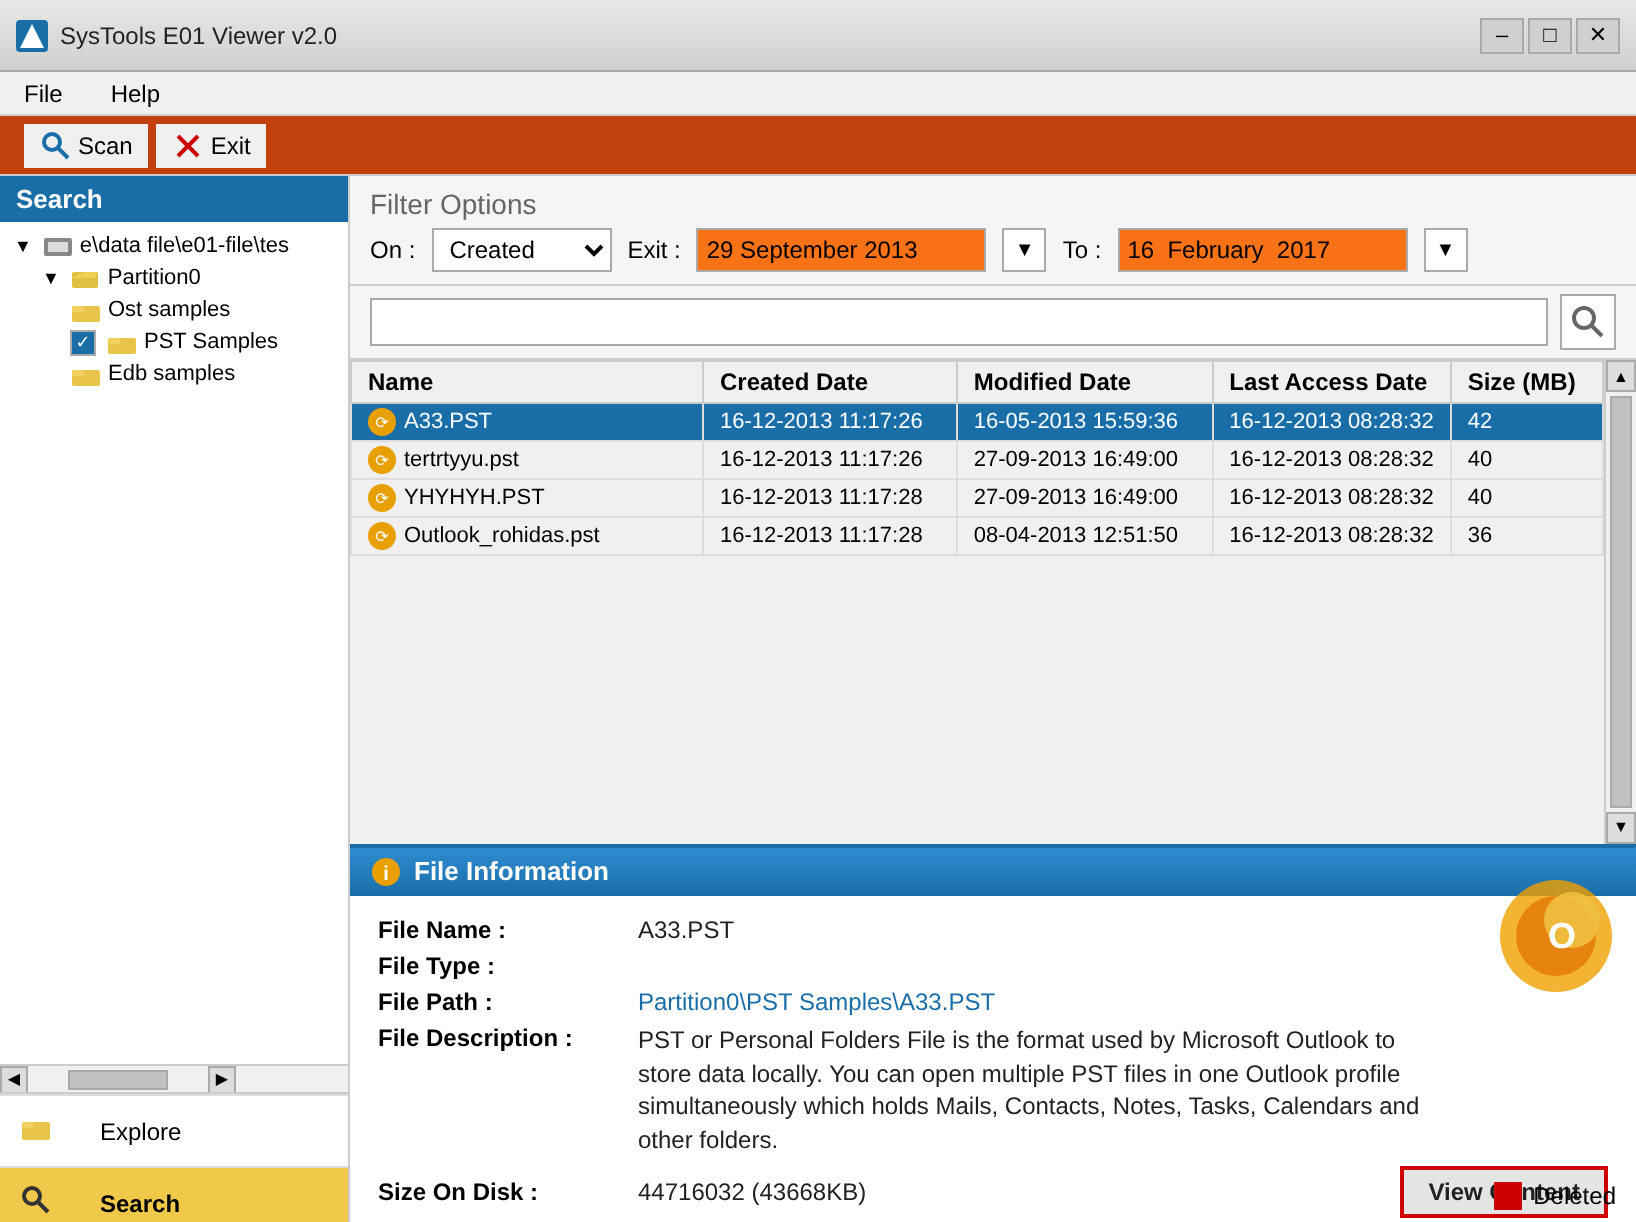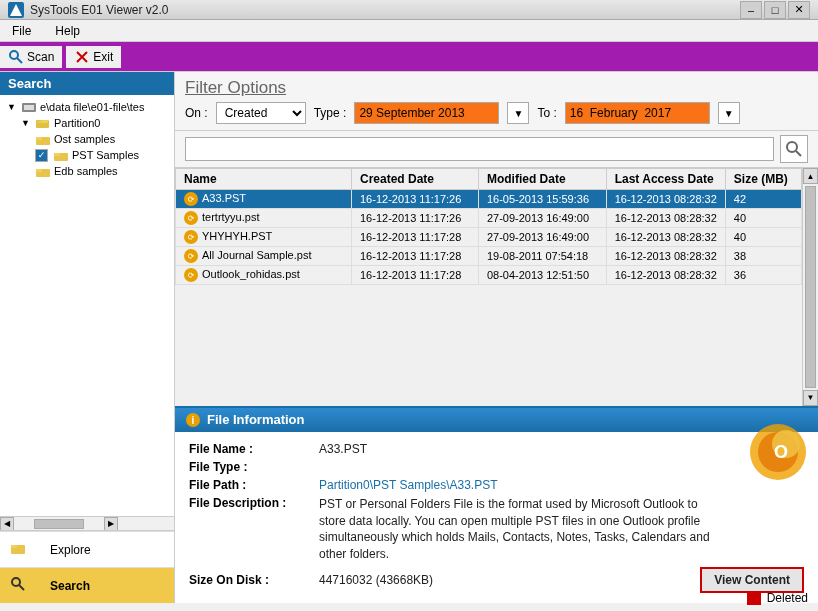--- a/index.html
+++ b/index.html
@@ -1,31 +1,31 @@
 <!DOCTYPE html>
 <html><head>
   <meta charset="utf-8">
   <style>
     * { box-sizing: border-box; margin: 0; padding: 0; }
     body { font-family: 'Segoe UI', Tahoma, Geneva, Verdana, sans-serif; font-size: 12px; background: #f0f0f0; width: 818px; height: 611px; overflow: hidden; }
 
     
-    .title-bar { background: linear-gradient(to bottom, #e8e8e8, #d0d0d0); height: 20px; display: flex; align-items: center; justify-content: space-between; padding: 0 8px; border-bottom: 1px solid #aaa; }
+    .title-bar { background: linear-gradient(to bottom, #e8e8e8, #d0d0d0); height: 36px; display: flex; align-items: center; justify-content: space-between; padding: 0 8px; border-bottom: 1px solid #aaa; }
     .title-bar-left { display: flex; align-items: center; gap: 6px; }
     .title-bar-icon { width: 16px; height: 16px; background: #1a6ea8; border-radius: 2px; display: flex; align-items: center; justify-content: center; color: white; font-size: 9px; font-weight: bold; }
     .title-bar-title { font-size: 12px; color: #222; }
     .title-bar-controls { display: flex; gap: 2px; }
     .title-bar-btn { width: 22px; height: 18px; background: #d0d0d0; border: 1px solid #aaa; display: flex; align-items: center; justify-content: center; font-size: 11px; cursor: pointer; }
 
     
     .menu-bar { background: #f0f0f0; height: 22px; display: flex; align-items: center; padding: 0 4px; border-bottom: 1px solid #ccc; gap: 8px; }
     .menu-item { padding: 2px 8px; font-size: 12px; cursor: pointer; }
 
     
-    .toolbar { background: #a21caf; height: 30px; display: flex; align-items: center; padding: 2px 0; border-bottom: 1px solid #ccc; gap: 4px; }
+    .toolbar { background: #c2410c; height: 30px; display: flex; align-items: center; padding: 2px 12px; border-bottom: 1px solid #ccc; gap: 4px; }
     .toolbar-btn { display: flex; align-items: center; gap: 3px; padding: 3px 8px; background: #f0f0f0; border: none; cursor: pointer; font-size: 12px; }
     .toolbar-icon { width: 16px; height: 16px; display: flex; align-items: center; justify-content: center; }
 
     
     .main-layout { display: flex; height: calc(611px - 80px); }
 
     
     .left-panel { width: 175px; background: white; border-right: 1px solid #ccc; display: flex; flex-direction: column; }
     .left-panel-header { background: #1a6ea8; color: white; padding: 4px 8px; font-size: 13px; font-weight: bold; }
     .tree-view { flex: 1; padding: 4px; overflow: auto; font-size: 11px; }
@@ -34,21 +34,21 @@
     
     .bottom-nav { border-top: 1px solid #ccc; }
     .bottom-nav-item { display: flex; align-items: center; gap: 24px; padding: 8px 10px; cursor: pointer; border-top: 1px solid #ddd; font-size: 12px; }
     .bottom-nav-item.active { background: #f0c84a; font-weight: bold; }
 
     
     .right-panel { flex: 1; display: flex; flex-direction: column; overflow: hidden; }
 
     
     .filter-options { background: #f5f5f5; border-bottom: 1px solid #ccc; padding: 6px 10px; }
-    .filter-title { font-size: 17px; color: #666; margin-bottom: 4px; text-decoration: underline; }
+    .filter-title { font-size: 14px; color: #666; margin-bottom: 4px; }
     .filter-row { display: flex; align-items: center; gap: 8px; }
     .filter-label { font-size: 12px; }
     .filter-select { height: 22px; border: 1px solid #aaa; background: white; font-size: 12px; padding: 0 4px; min-width: 90px; }
     .filter-input { height: 22px; border: 1px solid #aaa; background: #f97316; padding: 0 4px; font-size: 12px; width: 130px; }
     .cal-btn { width: 22px; height: 22px; background: white; border: 1px solid #aaa; cursor: pointer; display: flex; align-items: center; justify-content: center; font-size: 10px; }
 
     
     .search-row { padding: 4px 10px 4px; display: flex; align-items: center; gap: 6px; background: #f5f5f5; border-bottom: 1px solid #ccc; }
     .search-input { flex: 1; height: 24px; border: 1px solid #aaa; padding: 0 6px; font-size: 12px; }
     .search-btn { width: 28px; height: 28px; background: white; border: 1px solid #aaa; cursor: pointer; display: flex; align-items: center; justify-content: center; }
@@ -215,21 +215,21 @@
 
   <div class="right-panel">
 
     <div class="filter-options">
       <div class="filter-title">Filter Options</div>
       <div class="filter-row">
         <span class="filter-label">On :</span>
         <select class="filter-select">
           <option>Created</option>
         </select>
-        <span class="filter-label">Type :</span>
+        <span class="filter-label">Exit :</span>
         <input class="filter-input" type="text" value="29 September 2013" style="width: 145px;">
         <button class="cal-btn">▼</button>
         <span class="filter-label">To :</span>
         <input class="filter-input" type="text" value="16  February  2017" style="width: 145px;">
         <button class="cal-btn">▼</button>
       </div>
     </div>
 
     <div class="search-row">
       <input class="search-input" type="text" placeholder="" style="">
@@ -269,27 +269,20 @@
                 <td>40</td>
               </tr>
               <tr>
                 <td><span style="width:14px;height:14px;border-radius:50%;background:#e8a000;display:inline-flex;align-items:center;justify-content:center;color:white;font-size:8px;vertical-align:middle;margin-right:4px;">⟳</span>YHYHYH.PST</td>
                 <td>16-12-2013 11:17:28</td>
                 <td>27-09-2013 16:49:00</td>
                 <td>16-12-2013 08:28:32</td>
                 <td>40</td>
               </tr>
               <tr>
-                <td><span style="width:14px;height:14px;border-radius:50%;background:#e8a000;display:inline-flex;align-items:center;justify-content:center;color:white;font-size:8px;vertical-align:middle;margin-right:4px;">⟳</span>All Journal Sample.pst</td>
-                <td>16-12-2013 11:17:28</td>
-                <td>19-08-2011 07:54:18</td>
-                <td>16-12-2013 08:28:32</td>
-                <td>38</td>
-              </tr>
-              <tr>
                 <td><span style="width:14px;height:14px;border-radius:50%;background:#e8a000;display:inline-flex;align-items:center;justify-content:center;color:white;font-size:8px;vertical-align:middle;margin-right:4px;">⟳</span>Outlook_rohidas.pst</td>
                 <td>16-12-2013 11:17:28</td>
                 <td>08-04-2013 12:51:50</td>
                 <td>16-12-2013 08:28:32</td>
                 <td>36</td>
               </tr>
             </tbody>
         </table>
       </div>
 

